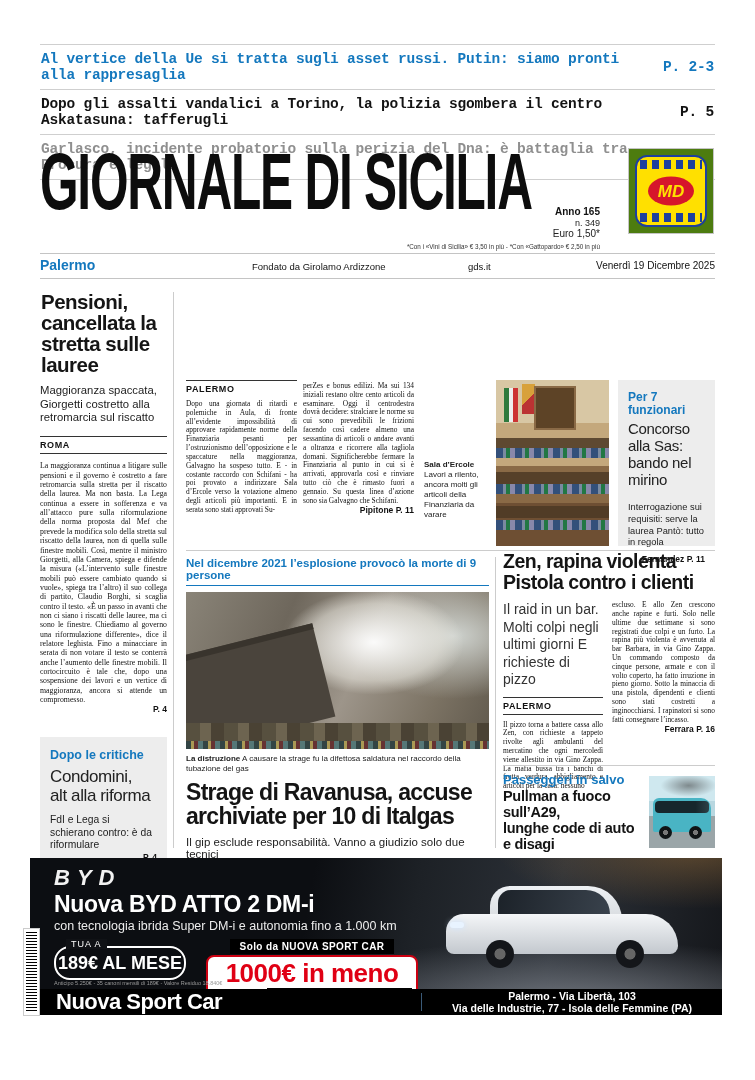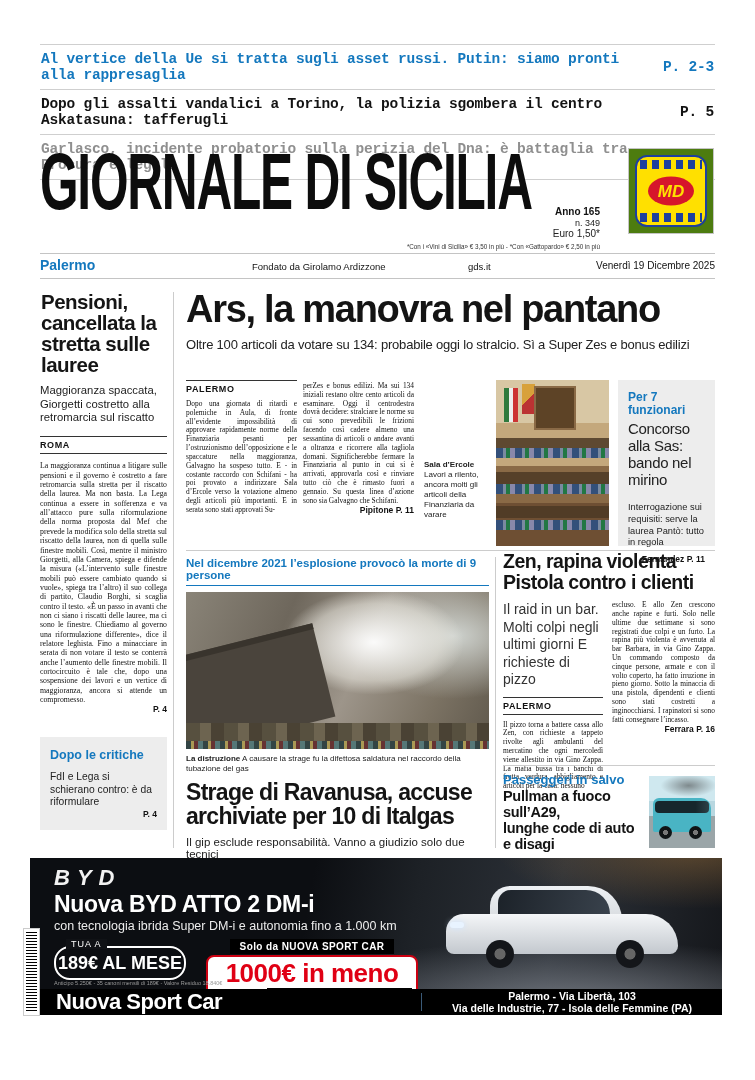--- a/index.html
+++ b/index.html
@@ -236,30 +236,28 @@
   <div class="abs pensioni">
     <h2>Pensioni, cancellata la stretta sulle lauree</h2>
     <div class="deck">Maggioranza spaccata, Giorgetti costretto alla retromarcia sul riscatto</div>
     <div class="kicker kicker-box">ROMA</div>
     <div class="body-txt">La maggioranza continua a litigare sulle pensioni e il governo è costretto a fare retromarcia sulla stretta per il riscatto della laurea. Ma non basta. La Lega continua a essere in sofferenza e va all’attacco pure sulla riformulazione della norma proposta dal Mef che prevede la modifica solo della stretta sul riscatto della laurea, non di quella sulle finestre mobili. Così, mentre il ministro Giorgetti, alla Camera, spiega e difende la misura («L’intervento sulle finestre mobili può essere cambiato quando si vuole», spiega tra l’altro) il suo collega di partito, Claudio Borghi, si scaglia contro il testo. «È un passo in avanti che non ci siano i riscatti delle lauree, ma ci sono le finestre. Chiediamo al governo una riformulazione differente», dice il relatore leghista. Fino a minacciare in serata di non votare il testo se conterrà anche l’aumento delle finestre mobili. Il cortocircuito è tale che, dopo una sospensione dei lavori e un vertice di maggioranza, ancora si attende un compromesso.</div>
     <div class="page-ref">P. 4</div>
   </div>
 
   <div class="abs gray-box condomini">
     <div class="blue-kick bk">Dopo le critiche</div>
+    <h3 class="pre">Condomini,
+alt alla riforma</h3>
     <div class="deck">FdI e Lega si schierano contro: è da riformulare</div>
     <div class="page-ref">P. 4</div>
   </div>
 
   <div class="abs vrule" style="left:173px;top:292px;height:556px;"></div>
 
-  <div class="abs ars-head">
-    <h1>Ars, la manovra nel pantano</h1>
-    <div class="deck">Oltre 100 articoli da votare su 134: probabile oggi lo stralcio. Sì a Super Zes e bonus edilizi</div>
-  </div>
   <div class="abs lead-col1">
     <div class="kicker kicker-top">PALERMO</div>
     <div class="body-sm">Dopo una giornata di ritardi e polemiche in Aula, di fronte all’evidente impossibilità di approvare rapidamente norme della Finanziaria pesanti per l’ostruzionismo dell’opposizione e le spaccature nella maggioranza, Galvagno ha sospeso tutto. E - in costante raccordo con Schifani - ha poi provato a indirizzare Sala d’Ercole verso la votazione almeno degli articoli più importanti. E in serata sono stati approvati Su-</div>
   </div>
   <div class="abs lead-col2">
     <div class="body-sm">perZes e bonus edilizi. Ma sui 134 iniziali restano oltre cento articoli da esaminare. Oggi il centrodestra dovrà decidere: stralciare le norme su cui sono prevedibili le frizioni facendo così cadere almeno una sessantina di articoli o andare avanti a oltranza e ricorrere alla tagliola domani. Significherebbe fermare la Finanziaria al punto in cui si è arrivati, approvarla così e rinviare tutto ciò che è rimasto fuori a gennaio. Su questa linea d’azione sono sia Galvagno che Schifani.</div>
     <div class="byline">
       <span>Pipitone</span>
       <span>P. 11</span>
     </div>

